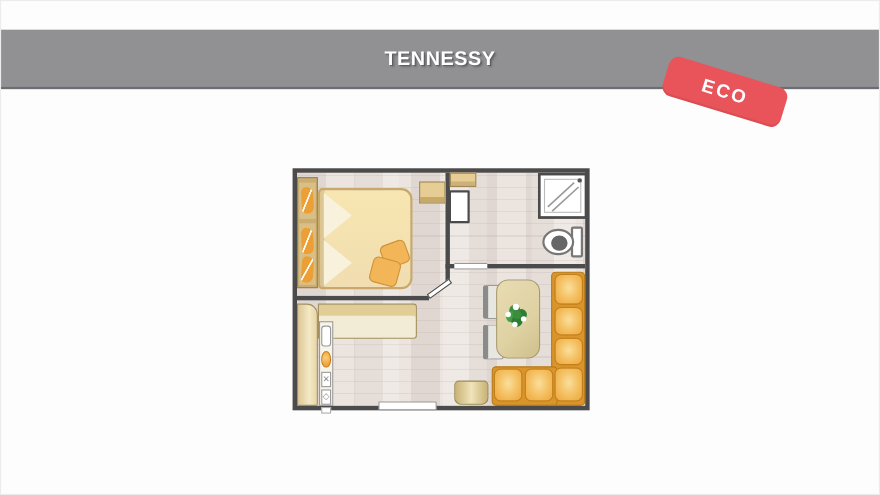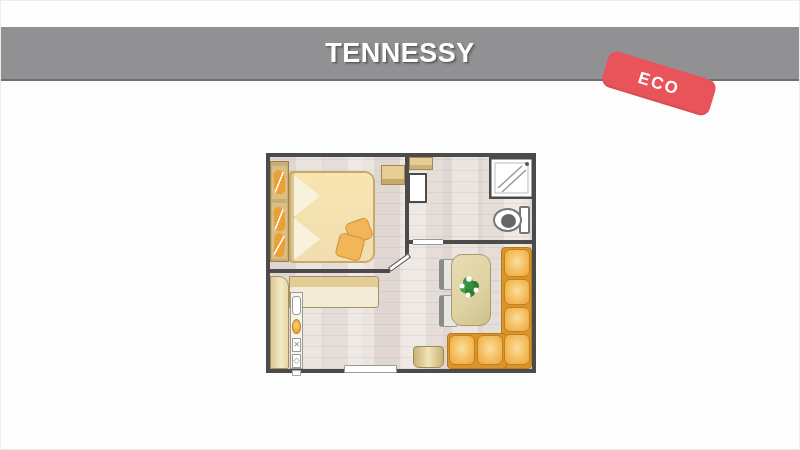--- a/index.html
+++ b/index.html
@@ -9,21 +9,21 @@
     font-family:"Liberation Sans", sans-serif;
   }
   
   .banner{
     position:absolute;left:0;top:26px;width:100%;height:52px;
     background:var(--banner,#919093);
     border-bottom:2px solid var(--banner-edge,#6e6e72);
     display:flex;align-items:center;justify-content:center;
   }
   .title{
-    margin:0;color:var(--title,#ffffff);font-size:27px;font-weight:700;
+    margin:0;color:var(--title,#ffffff);font-size:18px;font-weight:700;
     letter-spacing:.5px;
     text-shadow:1px 1px 0 rgba(80,80,80,.55), 2px 2px 2px rgba(0,0,0,.25);
   }
   
   .eco-badge{
     position:absolute;left:602px;top:64px;width:112px;height:37px;
     background:var(--badge,#e9545a);border-radius:9px;
     transform:rotate(17deg);
     display:flex;align-items:center;justify-content:center;
     box-shadow:inset 0 -2px 0 rgba(0,0,0,.07);

